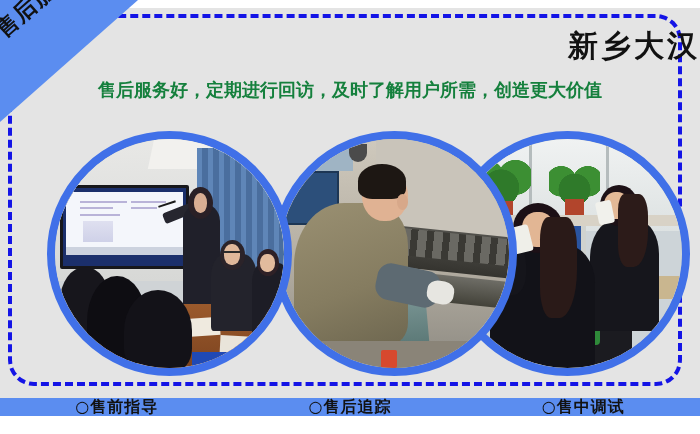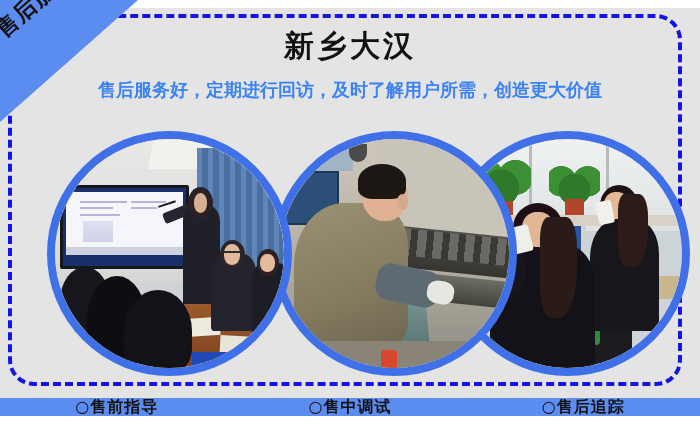--- a/index.html
+++ b/index.html
@@ -37,28 +37,28 @@
     transform:rotate(-41.5deg);
     transform-origin:left top;
     font-size:23px;font-weight:bold;color:#111111;
     letter-spacing:1px;
     white-space:nowrap;
     font-family:"DejaVu Sans","Liberation Sans",sans-serif;
   }
   
   .title{
     position:absolute;left:0;top:26px;width:700px;
-    text-align:center;
+    text-align:right;
     font-size:30px;font-weight:bold;color:#111111;
     letter-spacing:3px;
   }
   .subtitle{
     position:absolute;left:0;top:78px;width:700px;
     text-align:center;
-    font-size:18px;font-weight:bold;color:#3b82f6;
+    font-size:18px;font-weight:bold;color:#15803d;
     letter-spacing:0px;
   }
   
   .circle{
     position:absolute;top:131px;
     width:245px;height:245px;border-radius:50%;
     border:8px solid #4070e8;
     box-sizing:border-box;
     overflow:hidden;
     background:#b9c4cf;
@@ -336,17 +336,17 @@
       <div class="w1-arm"></div>
       <div class="w1-head"></div>
       <div class="w1-face"></div>
       <div class="w1-hair"></div>
       <div class="w1-phone"></div>
     </div>
   </div>
 
   <div class="bottom-bar">
     <div class="bottom-item">○售前指导</div>
+    <div class="bottom-item">○售后追踪</div>
     <div class="bottom-item">○售中调试</div>
-    <div class="bottom-item">○售后追踪</div>
   </div>
 
 </div>
 
 </body></html>

